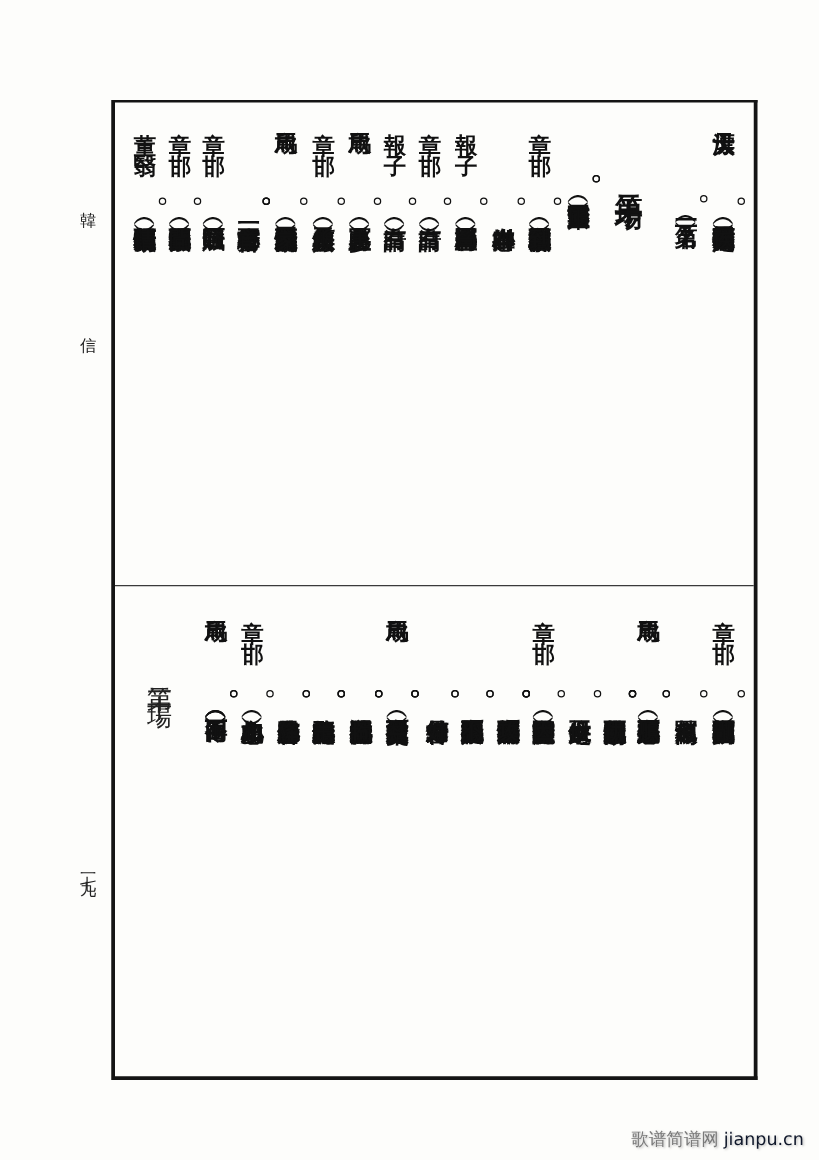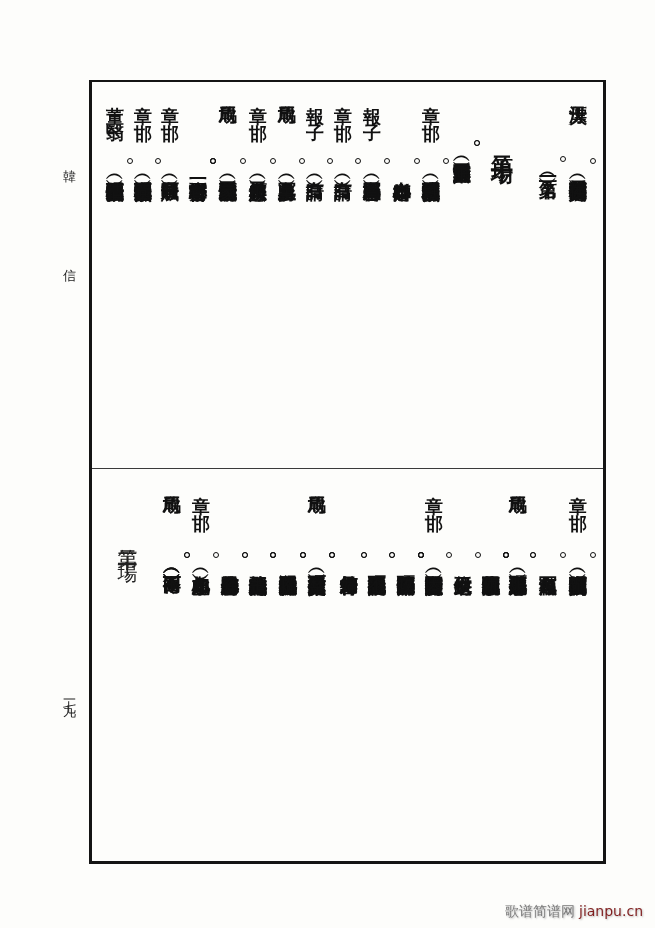--- a/index.html
+++ b/index.html
@@ -25,21 +25,21 @@
   .pd{display:inline-block;inline-size:0;block-size:20px;position:relative;vertical-align:top;
       color:transparent;font-size:0;}
   .pd::after{content:"";position:absolute;right:-8px;top:-10px;width:4px;height:4px;
       border:1.2px solid #111;border-radius:50%;}
   .margin-char{position:absolute;left:62px;font-size:13px;line-height:14px;writing-mode:vertical-rl;color:#222;}
   .page-num{position:absolute;left:62px;top:690px;font-size:13px;line-height:14px;letter-spacing:2px;
       writing-mode:vertical-rl;color:#222;}
   .watermark{position:absolute;left:505px;top:903px;font-size:14px;white-space:nowrap;
       text-shadow:1px 1px 2px #bbb;font-family:"DejaVu Sans","Liberation Sans",sans-serif;}
   .wm-cn{color:#7a7a7a;}
-  .wm-url{color:#7f1d1d;margin-left:4px;}
+  .wm-url{color:#0f172a;margin-left:4px;}
 </style>
 </head>
 <body>
 
 <div class="frame-line" style="left:90px;top:80px;width:516px;height:2px;"></div>
 <div class="frame-line" style="left:90px;top:861px;width:516px;height:3px;"></div>
 <div class="frame-line" style="left:89px;top:80px;width:3px;height:784px;"></div>
 <div class="frame-line" style="left:603px;top:80px;width:3px;height:784px;"></div>
 <div class="divider"></div>
 

